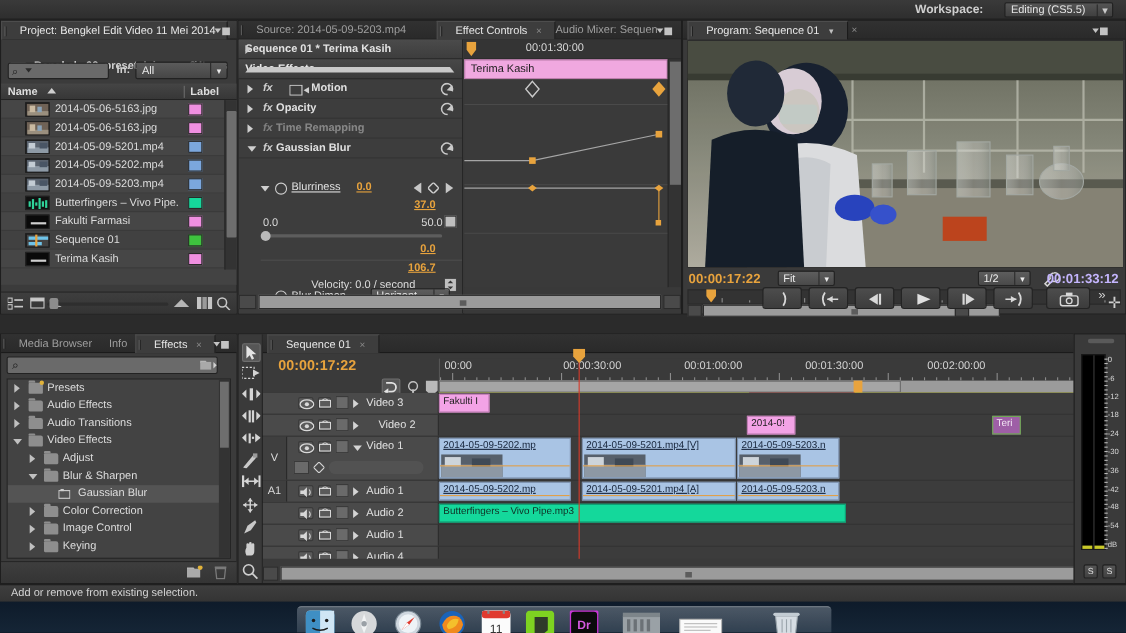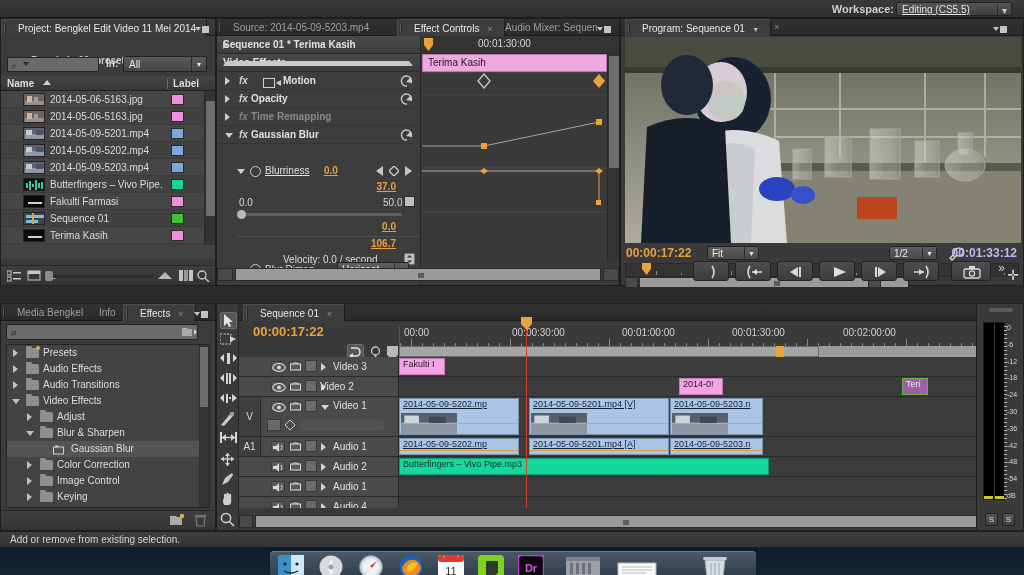--- a/index.html
+++ b/index.html
@@ -10,23 +10,23 @@
     background: #0b1622;
     color: #cfcfcf;
     -webkit-font-smoothing: antialiased;
   }
   .app { position:absolute; left:0; top:0; width:1024px; height:547px; background:#2b2b2b; }
 
   
   .menubar { position:absolute; left:0; top:0; width:1024px; height:18px;
      background:linear-gradient(#3a3a3a,#2e2e2e); border-bottom:1px solid #1c1c1c; }
   .ws-label { position:absolute; right:130px; top:3px; font-size:11px; color:#cfcfcf; font-weight:bold; }
-  .ws-select { position:absolute; right:12px; top:2px; width:116px; height:14px;
+  .ws-select { position:absolute; right:12px; top:2px; width:99px; height:14px;
      background:linear-gradient(#555,#3f3f3f); border:1px solid #222; border-radius:2px;
-     font-size:10px; color:#e4e4e4; padding-left:5px; line-height:13px;text-decoration:underline; }
+     font-size:10px; color:#e4e4e4; padding-left:5px; line-height:13px; }
   .ws-select .arw { position:absolute; right:4px; top:1px; border-left:1px solid #2a2a2a; padding-left:4px; color:#c9c9c9; }
 
   
   .panel { position:absolute; background:#3a3a3a; border:1px solid #1e1e1e; }
   .tabbar { position:absolute; left:0; top:0; right:0; height:17px;
      background:linear-gradient(#313131,#2a2a2a); border-bottom:1px solid #1b1b1b; }
   .tab { position:absolute; top:0; height:17px; line-height:17px; padding:0 12px;
      font-size:10px; color:#9f9f9f; white-space:nowrap; }
   .tab.active { background:#3d3d3d; color:#e8e8e8; border-left:1px solid #4d4d4d;
      border-right:1px solid #1b1b1b; border-top:1px solid #4d4d4d; }
@@ -406,21 +406,21 @@
             <circle cx="5" cy="5" r="4" fill="none" stroke="#c8c8c8" stroke-width="1.4"></circle>
             <line x1="8" y1="8" x2="12" y2="12" stroke="#c8c8c8" stroke-width="1.4"></line>
           </svg>
       </div>
     </div>
   </div>
 
   <div class="panel" id="effects">
     <div class="tabbar">
       <div class="tab" style="left:0;">
-        <span class="grip"></span><span style="margin-left:4px;">Media Bengkel</span>
+        <span class="grip"></span><span style="margin-left:4px;">Media Browser</span>
       </div>
       <div class="tab" style="left:86px;">
         <span>Info</span>
       </div>
       <div class="tab active" style="left:122px;">
         <span class="grip"></span>
         <span style="margin-left:4px;">Effects</span>
         <span class="x">×</span>
       </div>
       <div class="pmenu" style="right:5px;"><i></i><b></b></div>
@@ -1039,21 +1039,21 @@
               <span class="eye" style="background:#5a5a5a;border:1px solid #3a3a3a;border-radius:2px;padding:0;"><svg width="14" height="11">
                   <ellipse cx="7" cy="5.5" rx="6.2" ry="4" fill="none" stroke="#d8d8d8" stroke-width="1.2"></ellipse>
                   <circle cx="7" cy="5.5" r="1.9" fill="#d8d8d8"></circle>
                 </svg></span>
               <span class="lock" style="background:#5a5a5a;border:1px solid #3a3a3a;border-radius:2px;"><svg width="11" height="10">
                   <rect x="0.5" y="2" width="10" height="6" fill="none" stroke="#d8d8d8"></rect>
                   <path d="M3 2 q2.5-3 5 0" stroke="#d8d8d8" fill="none"></path>
                 </svg></span>
               <span class="box" style="background:#6a6a6a;border:1px solid #3a3a3a;"></span>
               <span class="tw2 c" style="left:82px;top:6px;border-top:4px solid transparent;border-bottom:4px solid transparent;border-left:5px solid #d4d4d4;"></span>
-              <span class="tname" style="left:81px;line-height:20px">Video 2</span>
+              <span class="tname" style="left:105px;line-height:20px">Video 2</span>
             </div>
             <div class="trk-area">
               <div class="clip pink" style="left:280px;width:44px;height:17px;">
                 <span class="cn">2014-0!</span>
               </div>
               <div class="clip purple" style="left:503px;width:26px;height:17px;">
                 <span class="cn">Teri</span>
               </div>
             </div>
           </div>

